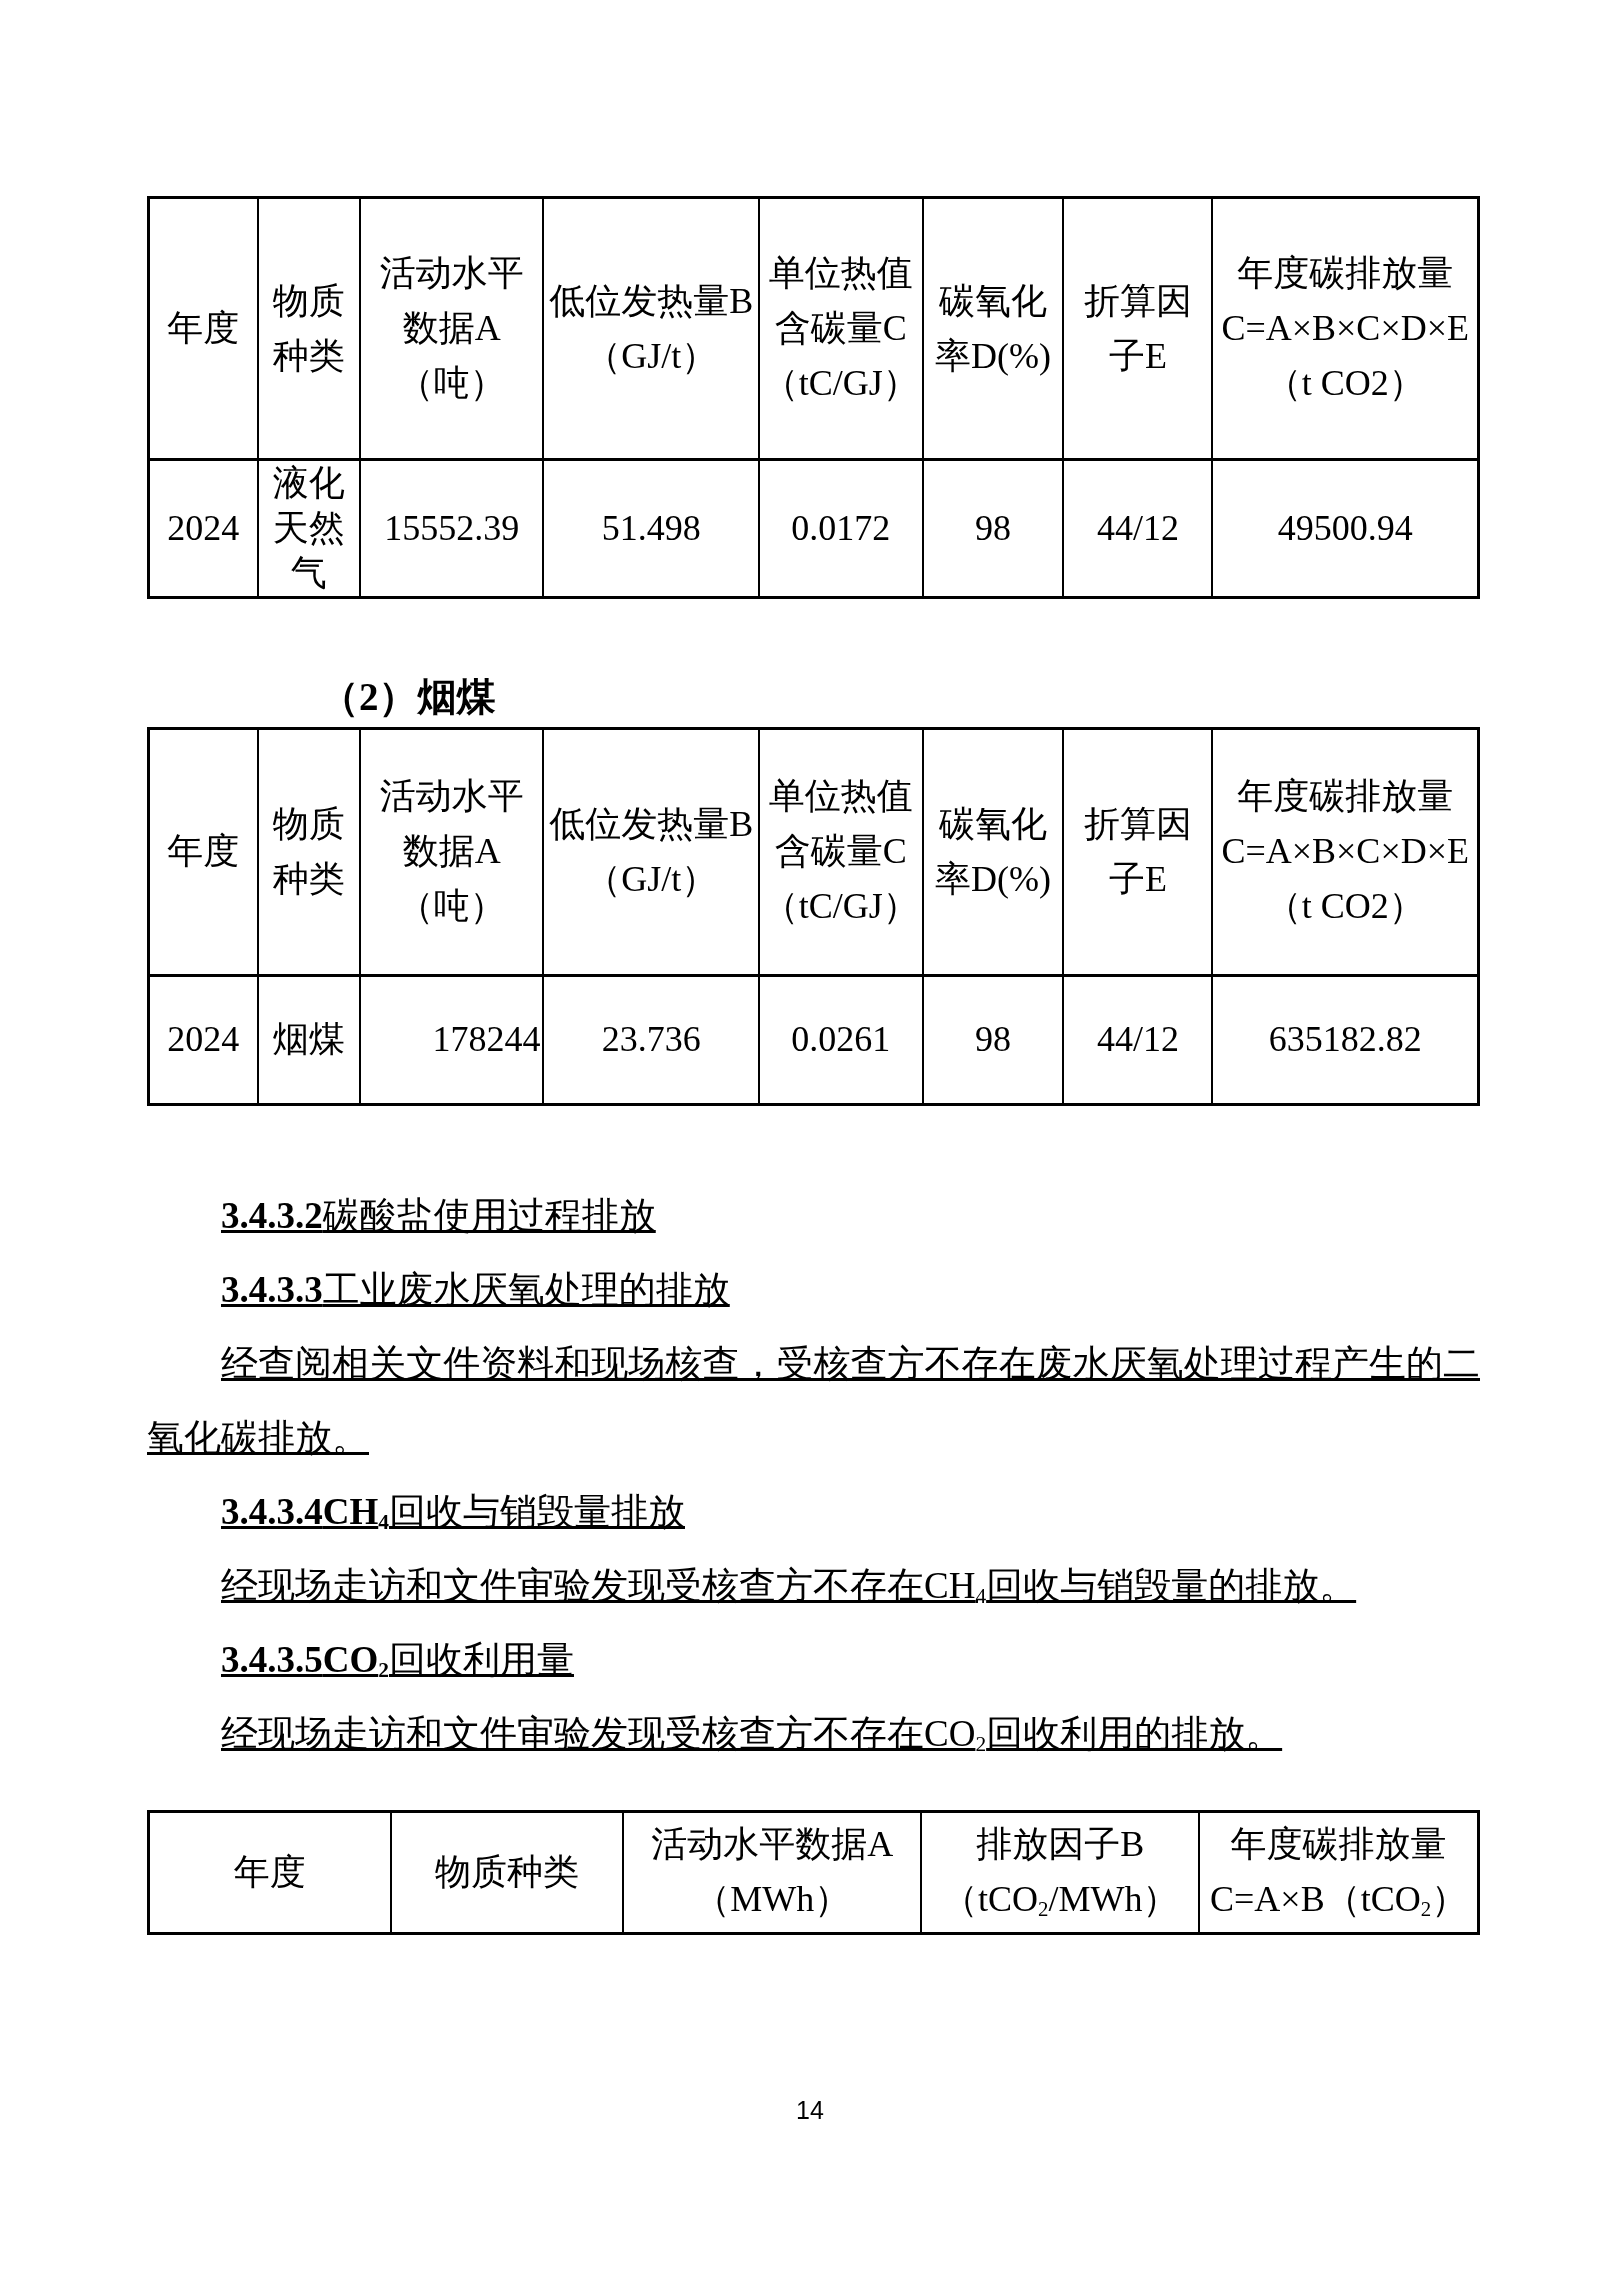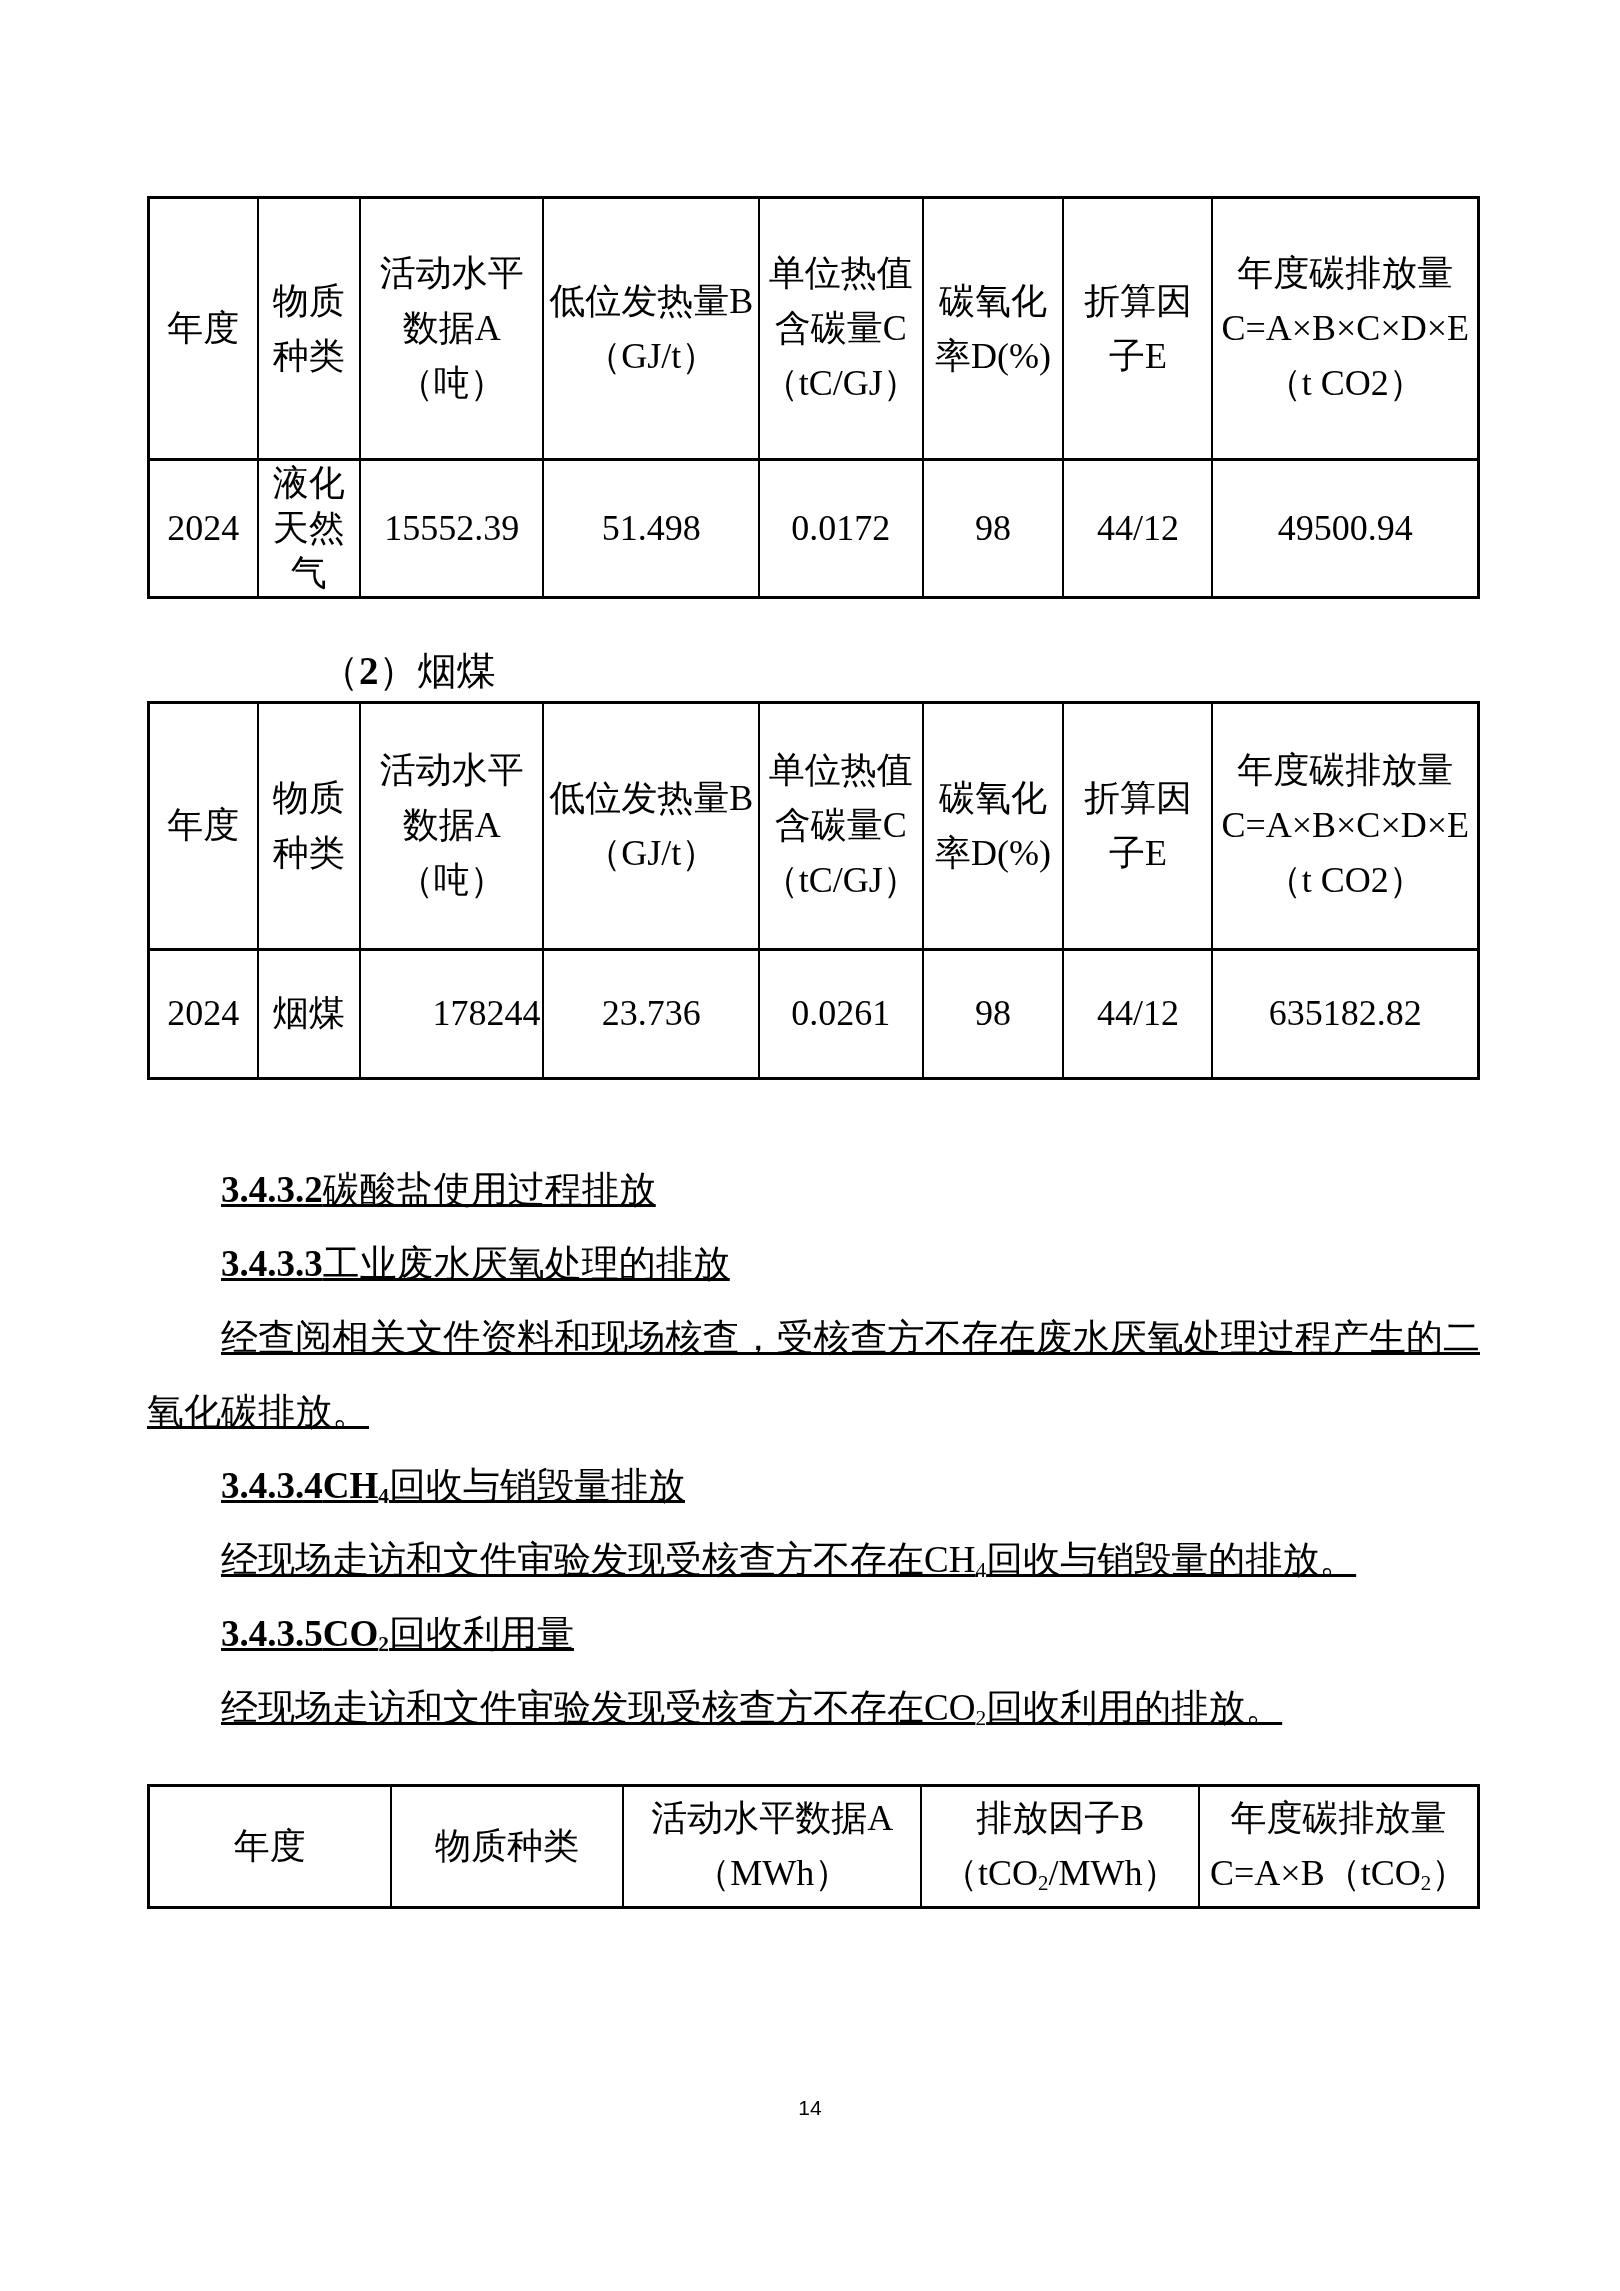--- a/index.html
+++ b/index.html
@@ -30,21 +30,21 @@
     vertical-align:middle;
     overflow:hidden;
   }
   .tbl tr.hdr th { line-height:55px; }
   .tbl tr.row td { line-height:45px; border-top:3.9px solid #000; }
 
   .tbl1 { margin-top:196px; }
   .tbl1 tr.hdr { height:262px; }
   .tbl1 tr.row { height:127px; }
 
-  .coal-label { margin-top:45px; line-height:53px; padding-left:173px; font-size:39px; }
+  .coal-label { margin-top:71px; line-height:53px; padding-left:173px; font-size:39px;font-weight:bold; }
   .coal-label b { font-size:39px; }
 
   .tbl2 { margin-top:3.9px; }
   .tbl2 tr.hdr { height:247px; }
   .tbl2 tr.row { height:129px; }
 
   .cell-left { text-align:right; }
 
   .sections { margin-top:73px; font-size:37px; line-height:74px; }
   .sections p { text-indent:74px;text-decoration:underline; }
@@ -53,21 +53,21 @@
 
   sub { font-size:0.58em; line-height:0; vertical-align:-0.25em; }
 
   .tbl3 { margin-top:39px; }
   .tbl3 tr.hdr { height:122px; }
 
   .page-number {
     position:absolute; left:0; top:2096px; width:100%;
     text-align:center;
     font-family:"Liberation Sans","DejaVu Sans",sans-serif;
-    font-size:21px;
+    font-size:25px;
   }
 </style>
 </head>
 <body>
 
 <div class="page">
   <div class="content">
 
     <table class="tbl tbl1">
       <colgroup>

